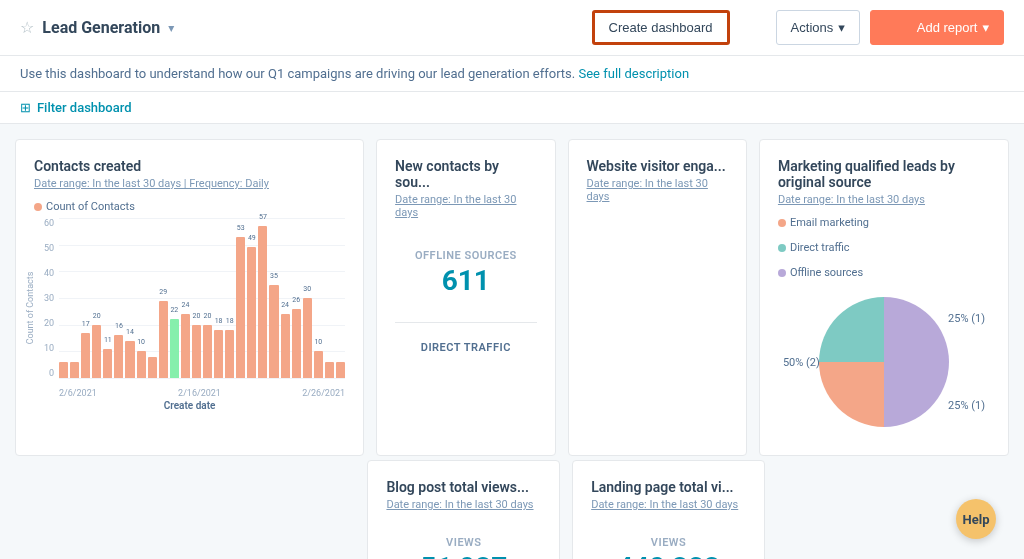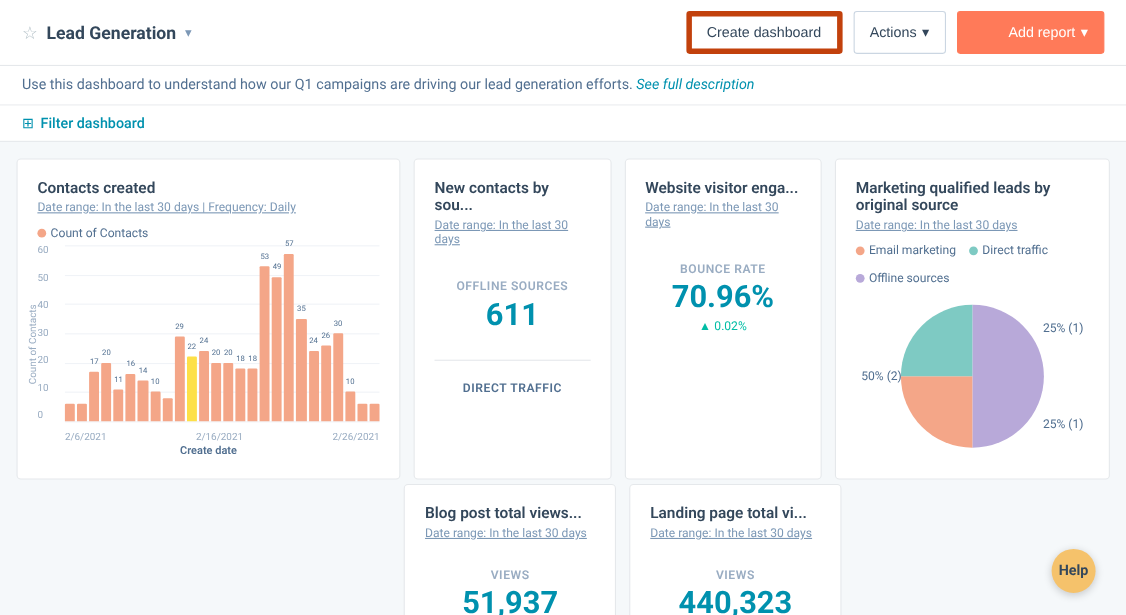--- a/index.html
+++ b/index.html
@@ -5,61 +5,61 @@
     * { box-sizing: border-box; margin: 0; padding: 0; }
     body { font-family: -apple-system, BlinkMacSystemFont, 'Segoe UI', Roboto, sans-serif; background: #f5f8fa; color: #33475b; font-size: 13px; }
 
     .header { background: #fff; border-bottom: 1px solid #e5e8eb; padding: 10px 20px; display: flex; align-items: center; justify-content: space-between; }
     .header-left { display: flex; align-items: center; gap: 8px; }
     .star-icon { color: #b0bec5; font-size: 16px; }
     .title { font-size: 16px; font-weight: 700; color: #33475b; }
     .chevron-icon { color: #7c98b6; font-size: 12px; }
     .header-right { display: flex; gap: 10px; }
     .btn { padding: 7px 14px; border-radius: 3px; font-size: 13px; cursor: pointer; font-weight: 500; display: flex; align-items: center; gap: 5px; }
-    .btn-outline { background: #fff; border: 5px solid #c2410c; color: #33475b; text-align: center; }
-    .btn-default { background: #fff; border: 1px solid #cbd6e2; color: #33475b; }
+    .btn-outline { background: #fff; border: 3px solid #c2410c; color: #33475b; text-align: center; }
+    .btn-default { background: #fff; border: 1px solid #cbd6e2; color: #33475b; margin-left: 36px; }
     .btn-primary { background: #ff7a59; border: 1px solid #ff7a59; color: #fff; padding-left: 46px; }
 
     .subheader { background: #fff; padding: 10px 20px; border-bottom: 1px solid #e5e8eb; font-size: 13px; color: #516f90; }
-    .subheader a { color: #0091ae; text-decoration: none; font-style: italic; }
+    .subheader a { color: #0091ae; text-decoration: none; }
 
     .filter-bar { background: #fff; padding: 8px 20px; border-bottom: 1px solid #e5e8eb; display: flex; align-items: center; justify-content: space-between; }
     .filter-left { display: flex; align-items: center; gap: 6px; color: #0091ae; cursor: pointer; font-size: 13px; font-weight: 500; }
     .filter-right { font-size: 13px; color: #516f90; }
     .filter-right a { color: #0091ae; text-decoration: none; }
 
     .dashboard { padding: 15px; display: flex; flex-direction: column; gap: 12px; }
 
     .row { display: flex; gap: 12px; }
 
     .card { background: #fff; border: 1px solid #e5e8eb; border-radius: 4px; padding: 18px; flex: 1; min-width: 0; }
     .card-title { font-size: 14px; font-weight: 600; color: #33475b; margin-bottom: 3px; }
     .card-subtitle { font-size: 11px; color: #7c98b6; margin-bottom: 10px; text-decoration: underline; }
 
     
     .chart-container { position: relative; height: 180px; margin-top: 5px; }
-    .chart-y-axis { position: absolute; left: 0; top: 0; bottom: 20px; display: flex; flex-direction: column; justify-content: space-between; font-size: 9px; color: #99acc2; width: 20px; align-items: flex-start; }
+    .chart-y-axis { position: absolute; left: 0; top: 0; bottom: 20px; display: flex; flex-direction: column; justify-content: space-between; font-size: 9px; color: #99acc2; width: 20px; align-items: flex-end; }
     .chart-area { position: absolute; left: 25px; right: 0; top: 0; bottom: 20px; display: flex; align-items: flex-end; gap: 2px; }
     .bar { flex: 1; background: #f4a688; border-radius: 1px 1px 0 0; position: relative; }
     .bar-label { position: absolute; top: -13px; left: 50%; transform: translateX(-50%); font-size: 7px; color: #516f90; white-space: nowrap; }
     .chart-x-axis { position: absolute; left: 25px; right: 0; bottom: 0; display: flex; justify-content: space-between; font-size: 9px; color: #99acc2; }
     .chart-x-label { font-size: 10px; color: #516f90; text-align: center; margin-top: 2px; font-weight: 600; }
     .legend-item { display: flex; align-items: center; gap: 4px; font-size: 11px; color: #516f90; }
     .legend-dot { width: 8px; height: 8px; border-radius: 50%; }
 
     
     .metric-label { font-size: 11px; color: #99acc2; text-transform: uppercase; letter-spacing: 0.5px; text-align: center; margin-bottom: 4px; font-weight: 600; }
     .metric-value { font-size: 28px; font-weight: 700; color: #0091ae; text-align: center; line-height: 1.1; }
     .metric-change { font-size: 11px; text-align: center; margin-top: 4px; display: flex; align-items: center; justify-content: center; gap: 3px; }
     .change-up { color: #00bda5; }
     .change-down { color: #f2545b; }
     .metric-sublabel { font-size: 11px; color: #516f90; text-align: center; margin-top: 8px; font-weight: 600; text-transform: uppercase; letter-spacing: 0.5px; }
 
     
-    .legend { display: flex; gap: 12px; flex-wrap: wrap; margin-bottom: 8px; }
+    .legend { display: flex; gap: 12px; flex-wrap: wrap; margin-bottom: 8px; flex-direction: column; }
 
     .help-btn { position: fixed; bottom: 20px; right: 28px; background: #f5c26b; border-radius: 50%; width: 40px; height: 40px; display: flex; align-items: center; justify-content: center; font-size: 13px; font-weight: 700; color: #33475b; cursor: pointer; box-shadow: 0 2px 8px rgba(0,0,0,0.2); }
 
     .card-large { flex: 2; }
 
     svg.pie { overflow: visible; }
 
     .grid-lines { position: absolute; left: 25px; right: 0; top: 0; bottom: 20px; }
     .grid-line { position: absolute; left: 0; right: 0; border-top: 1px solid #f0f3f7; }
 
@@ -148,21 +148,21 @@
             <div class="bar" style="height: 23.3333%; background: rgb(244, 166, 136);">
               <span class="bar-label">14</span>
             </div>
             <div class="bar" style="height: 16.6667%; background: rgb(244, 166, 136);">
               <span class="bar-label">10</span>
             </div>
             <div class="bar" style="height: 13.3333%; background: rgb(244, 166, 136);"></div>
             <div class="bar" style="height: 48.3333%; background: rgb(244, 166, 136);">
               <span class="bar-label">29</span>
             </div>
-            <div class="bar" style="height: 36.6667%; background: #fde047; text-align: right;">
+            <div class="bar" style="height: 36.6667%; background: #86efac; text-align: right;">
               <span class="bar-label">22</span>
             </div>
             <div class="bar" style="height: 40%; background: rgb(244, 166, 136);">
               <span class="bar-label">24</span>
             </div>
             <div class="bar" style="height: 33.3333%; background: rgb(244, 166, 136);">
               <span class="bar-label">20</span>
             </div>
             <div class="bar" style="height: 33.3333%; background: rgb(244, 166, 136);">
               <span class="bar-label">20</span>
@@ -217,28 +217,20 @@
         <div class="metric-value">611</div>
       </div>
       <div style="border-top:1px solid #e5e8eb; margin-top:15px; padding-top:10px;">
         <div class="metric-sublabel">DIRECT TRAFFIC</div>
       </div>
     </div>
 
     <div class="card" style="flex:1;">
       <div class="card-title">Website visitor enga...</div>
       <div class="card-subtitle">Date range: In the last 30 days</div>
-      <div style="padding: 20px 0 5px;">
-        <div class="metric-label">BOUNCE RATE</div>
-        <div class="metric-value">70.96%</div>
-        <div class="metric-change change-up">
-          <span>▲</span>
-          <span>0.02%</span>
-        </div>
-      </div>
     </div>
 
     <div class="card" style="flex:1.5;">
       <div class="card-title">Marketing qualified leads by original source</div>
       <div class="card-subtitle">Date range: In the last 30 days</div>
       <div class="legend">
         <div class="legend-item">
           <div class="legend-dot" style="background:#f4a688;"></div>
           <span>Email marketing</span>
         </div>

